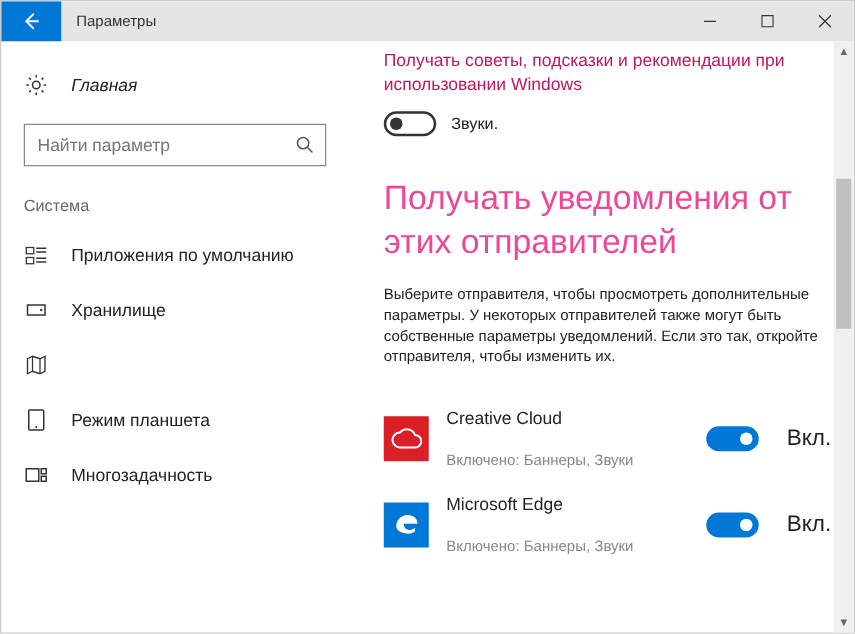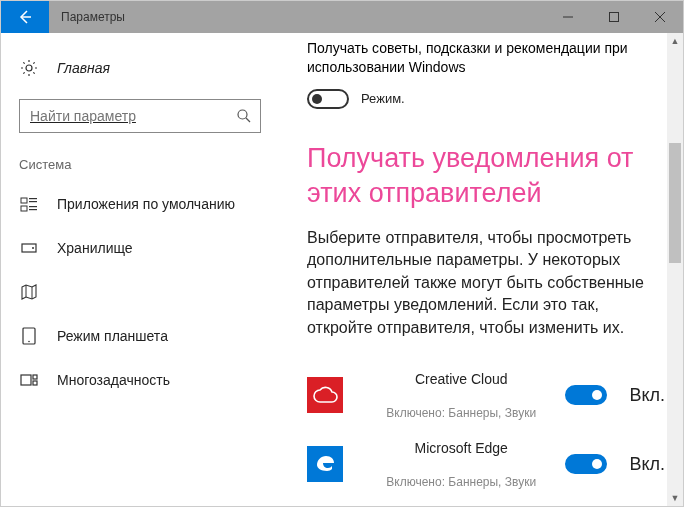--- a/index.html
+++ b/index.html
@@ -1,44 +1,44 @@
 <!DOCTYPE html>
 <html><head>
 <meta charset="utf-8">
 <style>
 * { box-sizing: border-box; margin: 0; padding: 0; }
 body { font-family: "Segoe UI", Tahoma, sans-serif; font-size: 13px; color: #222; background: #fff; width: 684px; height: 507px; overflow: hidden; border: 1px solid #ccc; }
-.titlebar { height: 32px; display: flex; align-items: stretch; background: #a3a3a3; }
+.titlebar { height: 32px; display: flex; align-items: stretch; background: #e5e5e5; }
 .back-btn { width: 48px; background: #0078d7; color: #fff; display: flex; align-items: center; justify-content: center; }
 .title { flex: 1; display: flex; align-items: center; padding-left: 12px; font-size: 12px; color: #333; }
 .winctl { display: flex; }
 .winctl div { width: 46px; display: flex; align-items: center; justify-content: center; color: #555; font-size: 11px; }
 .body { display: flex; height: calc(100% - 32px); }
 .sidebar { width: 278px; padding: 14px 0 0 0; display: flex; flex-direction: column; overflow: hidden; }
 .side-row { display: flex; align-items: center; padding: 11px 14px 11px 18px; font-size: 14px; color: #222; cursor: pointer; font-style: italic; }
 .side-row .icon { width: 20px; height: 20px; margin-right: 18px; display: flex; align-items: center; justify-content: center; }
-.search { margin: 10px 18px 18px 18px; height: 34px; border: 1px solid #888; display: flex; align-items: center; padding: 0 8px 0 10px; text-decoration: underline; }
+.search { margin: 10px 18px 18px 18px; height: 34px; border: 1px solid #888; display: flex; align-items: center; padding: 0 8px 0 10px; }
 .search input { flex: 1; border: none; outline: none; font-size: 14px; color: #666; background: transparent; }
 .search .sicon { width: 16px; height: 16px; color: #555; }
 .group-hdr { padding: 6px 18px 10px 18px; font-size: 13px; color: #666; }
 .side-item { display: flex; align-items: center; padding: 12px 14px 12px 18px; font-size: 14px; color: #222; cursor: pointer; position: relative; }
 .side-item .icon { width: 20px; height: 20px; margin-right: 18px; display: flex; align-items: center; justify-content: center; }
 .side-item.active { color: #0078d7; }
 .side-item.active::before { content: ""; position: absolute; left: 0; top: 0; bottom: 0; width: 4px; background: #0078d7; }
 .content { flex: 1; padding: 0 18px 0 28px; overflow: hidden; }
-.setting-desc { font-size: 14px; color: #000000; line-height: 1.35; margin-top: 6px; }
+.setting-desc { font-size: 14px; color: #be185d; line-height: 1.35; margin-top: 6px; }
 .toggle-row { display: flex; align-items: center; margin-top: 12px; }
 .toggle { width: 42px; height: 20px; border: 2px solid #333; border-radius: 12px; position: relative; margin-right: 12px; background: #fff; }
 .toggle .knob { width: 10px; height: 10px; border-radius: 50%; background: #333; position: absolute; top: 3px; left: 3px; }
 .toggle.on { background: #0078d7; border-color: #0078d7; }
 .toggle.on .knob { background: #fff; left: auto; right: 3px; }
 .section-hdr { font-size: 27px; font-weight: 400; color: #ec4899; margin-top: 32px; line-height: 1.3; }
-.section-body { font-size: 16px; color: #222; margin-top: 16px; line-height: 1.4; }
+.section-body { font-size: 12px; color: #222; margin-top: 16px; line-height: 1.4; }
 .app-list { margin-top: 22px; }
-.app-row { display: flex; align-items: center; padding: 10px 0; text-align: center; }
+.app-row { display: flex; align-items: center; padding: 10px 0; }
 .app-icon { width: 36px; height: 36px; margin-right: 14px; display: flex; align-items: center; justify-content: center; font-weight: bold; color: #fff; font-size: 18px; }
 .app-icon.cc { background: #da1f26; }
 .app-icon.edge { background: #0078d7; }
 .app-info { flex: 1; }
 .app-name { font-size: 14px; color: #222; }
 .app-sub { font-size: 12px; color: #888; margin-top: 19px; }
 .app-toggle-label { font-size: 18px; color: #222; margin-left: 10px; }
 .scrollbar { position: absolute; right: 1px; top: 33px; bottom: 1px; width: 16px; background: #f0f0f0; }
 .scrollbar .thumb { position: absolute; left: 2px; right: 2px; top: 110px; height: 120px; background: #c0c0c0; }
 .scrollbar .arrow { position: absolute; left: 0; right: 0; height: 16px; display: flex; align-items: center; justify-content: center; color: #666; font-size: 9px; }
@@ -158,21 +158,21 @@
       <span>Многозадачность</span>
     </div>
   </div>
 
   <div class="content">
     <div class="setting-desc">Получать советы, подсказки и рекомендации при использовании Windows</div>
     <div class="toggle-row">
       <div class="toggle">
           <div class="knob"></div>
         </div>
-      <span>Режим.</span>
+      <span>Звуки.</span>
     </div>
 
     <div class="section-hdr">Получать уведомления от этих отправителей</div>
     <div class="section-body">Выберите отправителя, чтобы просмотреть дополнительные параметры. У некоторых отправителей также могут быть собственные параметры уведомлений. Если это так, откройте отправителя, чтобы изменить их.</div>
 
     <div class="app-list">
       <div class="app-row">
         <div class="app-icon cc">
           <svg width="26" height="18" viewBox="0 0 26 18">
               <path d="M8 16a6 6 0 1 1 0-12 7 7 0 0 1 12 2 5 5 0 0 1 0 10H8z" stroke="#fff" stroke-width="1.6" fill="none"></path>

